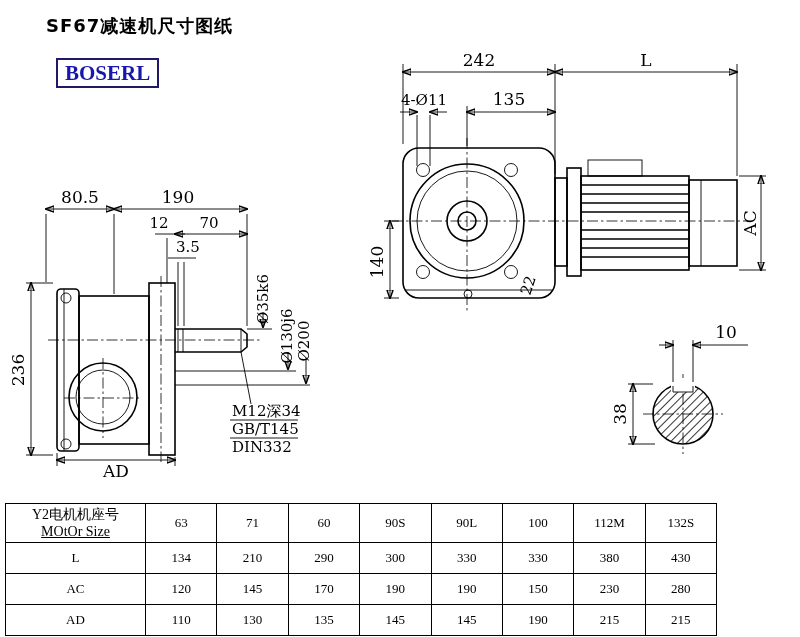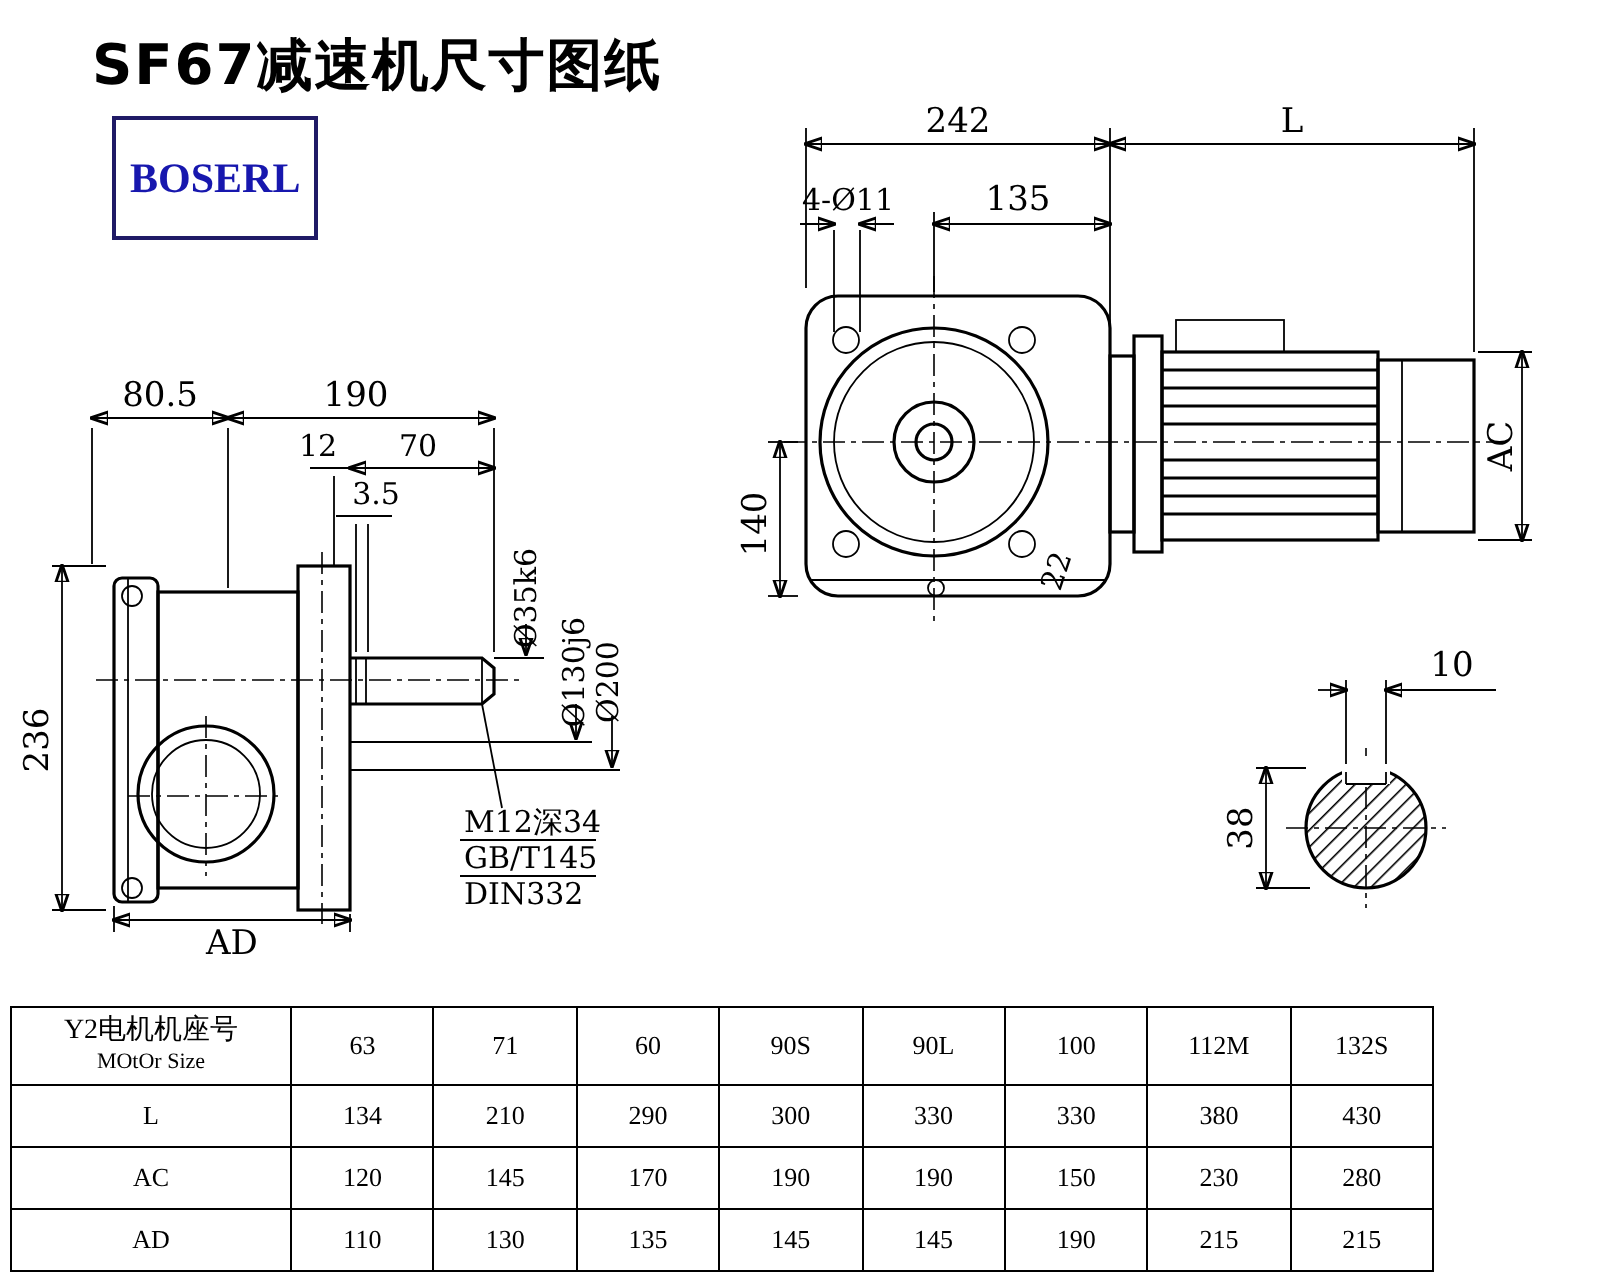--- a/index.html
+++ b/index.html
@@ -1,24 +1,24 @@
 <!DOCTYPE html>
 <html><head>
 <meta charset="utf-8">
 <style>
   * { margin:0; padding:0; box-sizing:border-box; }
   html,body { width:800px; height:637px; background:#fff; }
   body { font-family:"DejaVu Sans", sans-serif; color:#000; }
   .page { position:relative; width:800px; height:637px; background:#fff; overflow:hidden; }
 
-  .title { position:absolute; left:46px; top:14px; font-size:28px; font-weight:bold;
+  .title { position:absolute; left:46px; top:14px; font-size:18px; font-weight:bold;
            letter-spacing:1px; font-family:"DejaVu Sans", sans-serif; }
   .logo  { position:absolute; left:56px; top:58px; border:2px solid #201a66; color:#1717ae;
            font-family:"Liberation Serif", serif; font-weight:bold; font-size:21px;
-           line-height:26px; padding:16px 7px; background:#fff; }
+           line-height:26px; padding:0 7px; background:#fff; }
 
   .drawing { position:absolute; left:0; top:0; }
   .drawing line, .drawing rect, .drawing circle, .drawing path, .drawing polyline {
     stroke:#000; fill:none; stroke-width:1.6; }
   .drawing .thin  { stroke-width:0.9; }
   .dims line, .dims path { stroke-width:0.9; }
   .drawing .cl    { stroke-width:0.8; stroke-dasharray:11 3 2.5 3; }
   .drawing .erase { fill:#fff; stroke:none; }
   .drawing .hatched { fill:url(#hatch); }
   .drawing text { fill:#000; stroke:none; font-family:"DejaVu Serif", serif; font-size:15px; }
@@ -27,21 +27,21 @@
 
   .dim-table { position:absolute; left:5px; top:503px; width:712px; height:132px;
                border-collapse:collapse; table-layout:fixed;
                font-family:"Liberation Serif", serif; }
   .dim-table th, .dim-table td { border:1px solid #000; text-align:center;
                vertical-align:middle; font-weight:normal; font-size:13px; }
   .dim-table col.w0 { width:140px; }
   .dim-table tr.hdr { height:39px; }
   .dim-table tr.row { height:31px; }
   .dim-table .c0 { font-size:14px; line-height:1.25; }
-  .dim-table .c0 .sub { font-size:11px; }
+  .dim-table .c0 .sub { font-size:14px;text-decoration:underline; }
 </style>
 </head>
 <body>
 
 <div class="page">
 
   <div class="title">SF67减速机尺寸图纸</div>
   <div class="logo">BOSERL</div>
 
   <svg class="drawing" width="800" height="500" viewBox="0 0 800 500">

